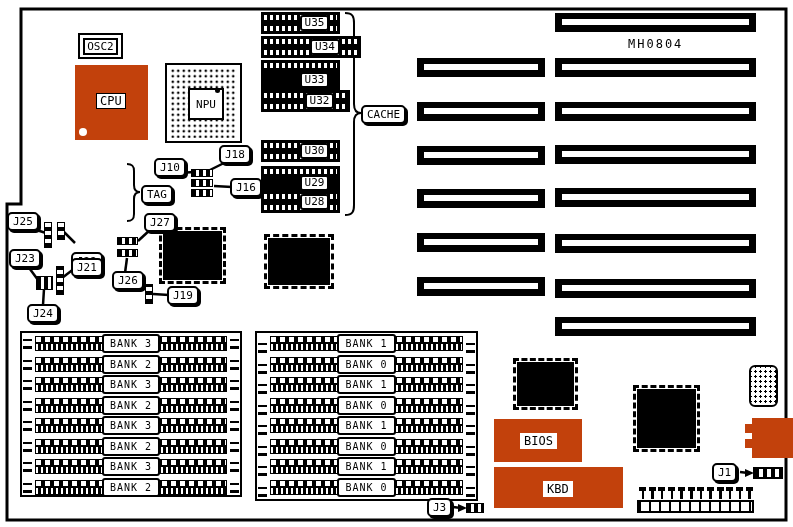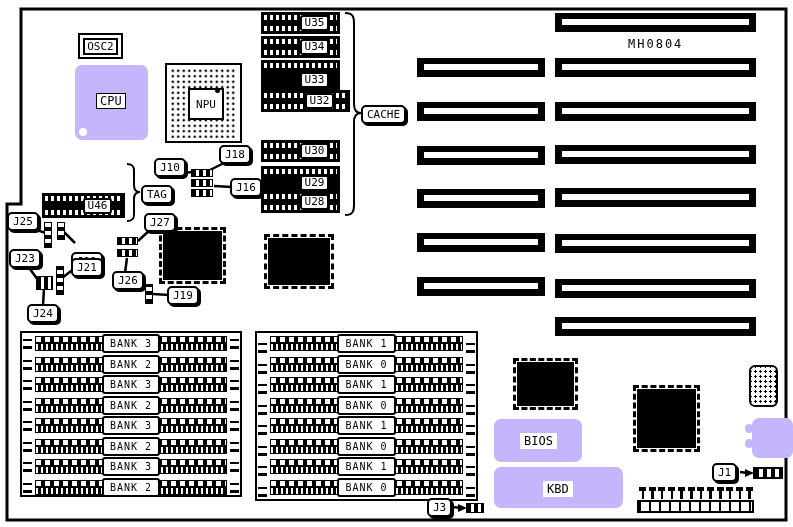--- a/index.html
+++ b/index.html
@@ -49,21 +49,21 @@
   .simm-row::after{content:"";position:absolute;left:1px;right:1px;bottom:1px;height:6px;
        background:repeating-linear-gradient(90deg,#fff 0 2px,#000 2px 5px);}
   .bank-label{position:relative;z-index:2;background:#fff;border:2px solid #000;border-radius:3px;
        font-size:10px;line-height:13px;padding:1px 6px;letter-spacing:1px;white-space:nowrap;}
   
   .jmp-h{position:absolute;box-sizing:border-box;border:1px solid #000;z-index:2;
        background:repeating-linear-gradient(90deg,#000 0 4px,#fff 4px 7px);}
   .jmp-v{position:absolute;box-sizing:border-box;border:1px solid #000;z-index:2;
        background:repeating-linear-gradient(0deg,#000 0 4px,#fff 4px 8px);}
   
-  .blackbox{position:absolute;background:#c4b5fd;z-index:2;border-radius:7px;}
+  .blackbox{position:absolute;background:#c2410c;z-index:2;}
   .osc{position:absolute;box-sizing:border-box;border:2px solid #000;background:#fff;z-index:2;
        display:flex;align-items:center;justify-content:center;}
   .osc .inner{background:#fff;border:2px solid #000;font-size:11px;line-height:13px;padding:0 2px;}
   .dotconn{position:absolute;box-sizing:border-box;border:2px solid #000;border-radius:6px;z-index:2;
        background-image:radial-gradient(#000 1.2px,transparent 1.4px);background-size:5px 5px;
        background-origin:content-box;padding:2px;}
   .stripeconn{position:absolute;box-sizing:border-box;border:2px solid #000;z-index:2;
        background:repeating-linear-gradient(90deg,#000 0 4px,#fff 4px 8px);}
   .pinband{position:absolute;z-index:2;background-repeat:no-repeat;
        background-image:
@@ -120,43 +120,40 @@
     <div class="dots"></div>
     <div class="core" style="left:21px;top:23px;width:32px;height:28px">
       <span style="font-size:11px">NPU</span>
     </div>
   </div>
   <div class="bdot" style="left:215px;top:88px;width:5px;height:5px"></div>
 
   <div class="dip" style="left:261px;top:12px;width:79px;height:22px">
       <span class="chip-label">U35</span>
     </div>
-  <div class="dip" style="left:261px;top:36px;width:79px;height:22px">
+  <div class="dip" style="left:261px;top:36px;width:100px;height:22px">
       <span class="chip-label">U34</span>
     </div>
   <div class="dip" style="left:261px;top:60px;width:79px;height:40px">
       <span class="chip-label">U33</span>
     </div>
   <div class="dip" style="left:261px;top:90px;width:89px;height:22px">
       <span class="chip-label">U32</span>
     </div>
   <div class="dip" style="left:261px;top:140px;width:79px;height:22px">
       <span class="chip-label">U30</span>
     </div>
   <div class="dip" style="left:261px;top:166px;width:79px;height:33px">
       <span class="chip-label">U29</span>
     </div>
   <div class="dip" style="left:261px;top:191px;width:79px;height:22px">
       <span class="chip-label">U28</span>
     </div>
   <div class="callout" style="left:361px;top:105px">CACHE</div>
 
-  <div class="dip" style="left:42px;top:193px;width:83px;height:25px">
-      <span class="chip-label">U46</span>
-    </div>
   <div class="callout" style="left:141px;top:185px">TAG</div>
 
   <div class="callout" style="left:154px;top:158px">J10</div>
   <div class="callout" style="left:219px;top:145px">J18</div>
   <div class="callout" style="left:230px;top:178px">J16</div>
   <div class="callout" style="left:144px;top:213px">J27</div>
   <div class="callout" style="left:7px;top:212px">J25</div>
   <div class="callout" style="left:71px;top:252px">J22</div>
   <div class="callout" style="left:9px;top:249px">J23</div>
   <div class="callout" style="left:71px;top:258px">J21</div>

